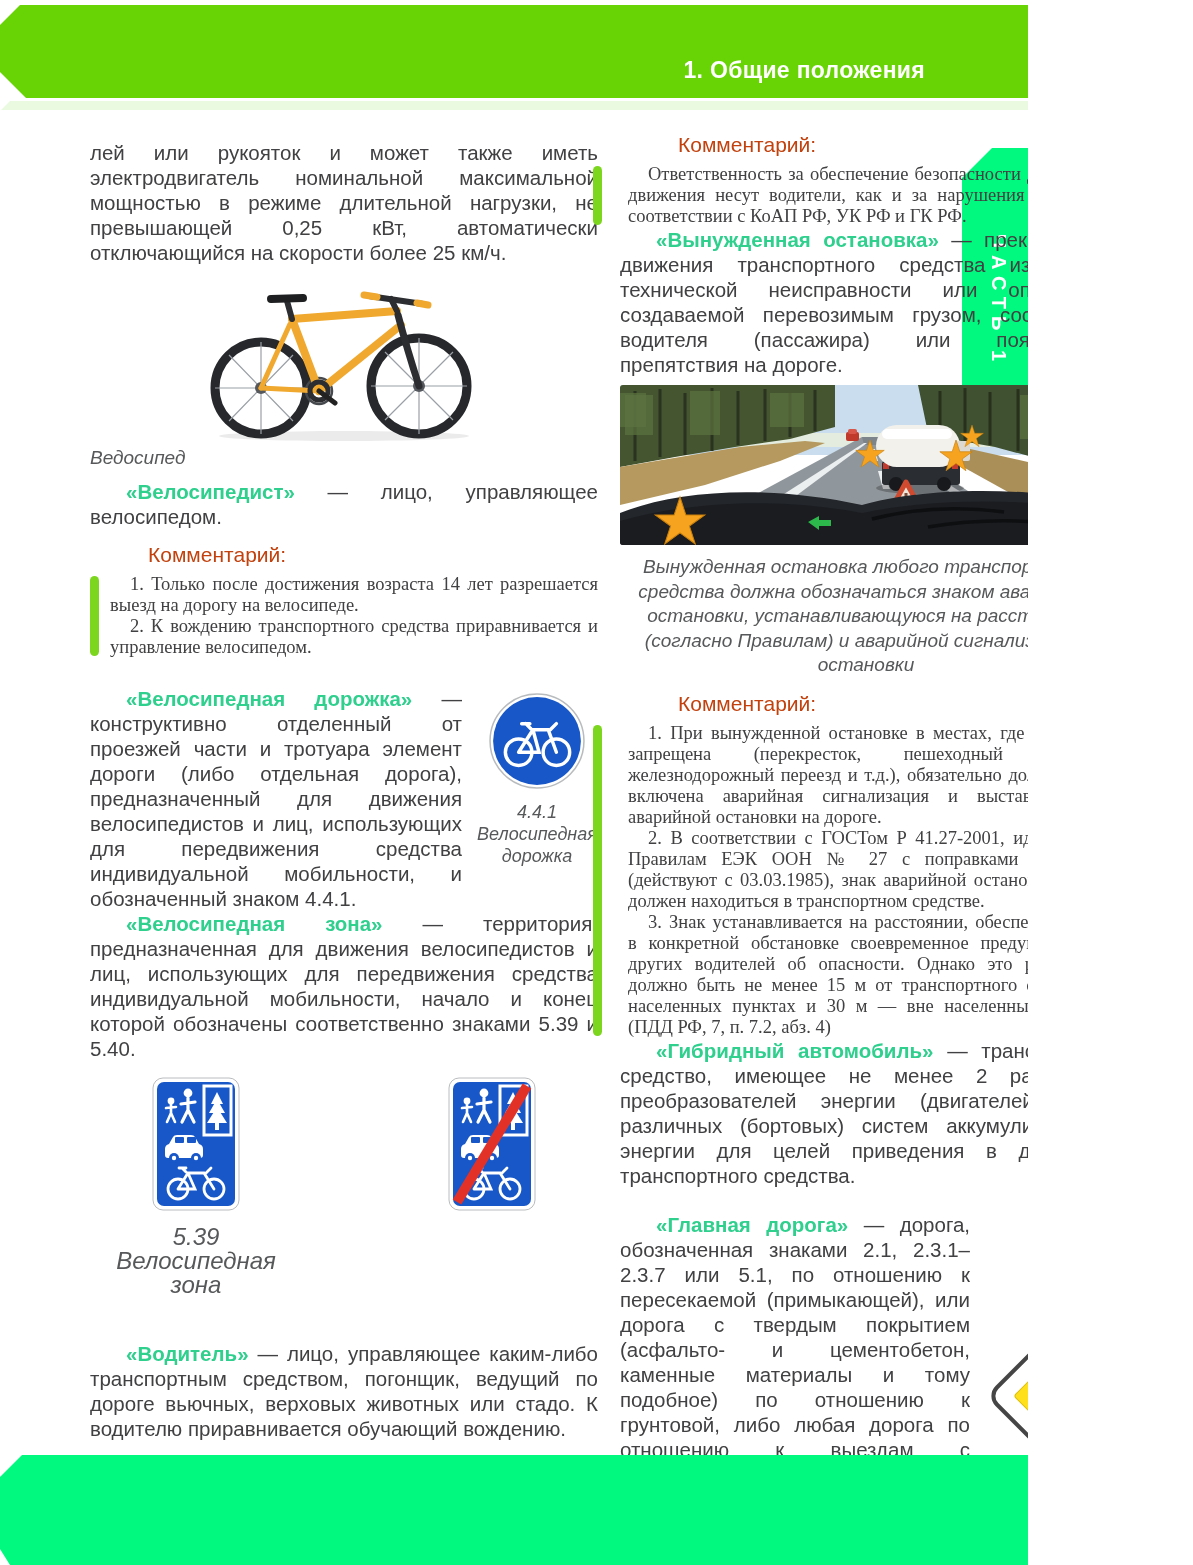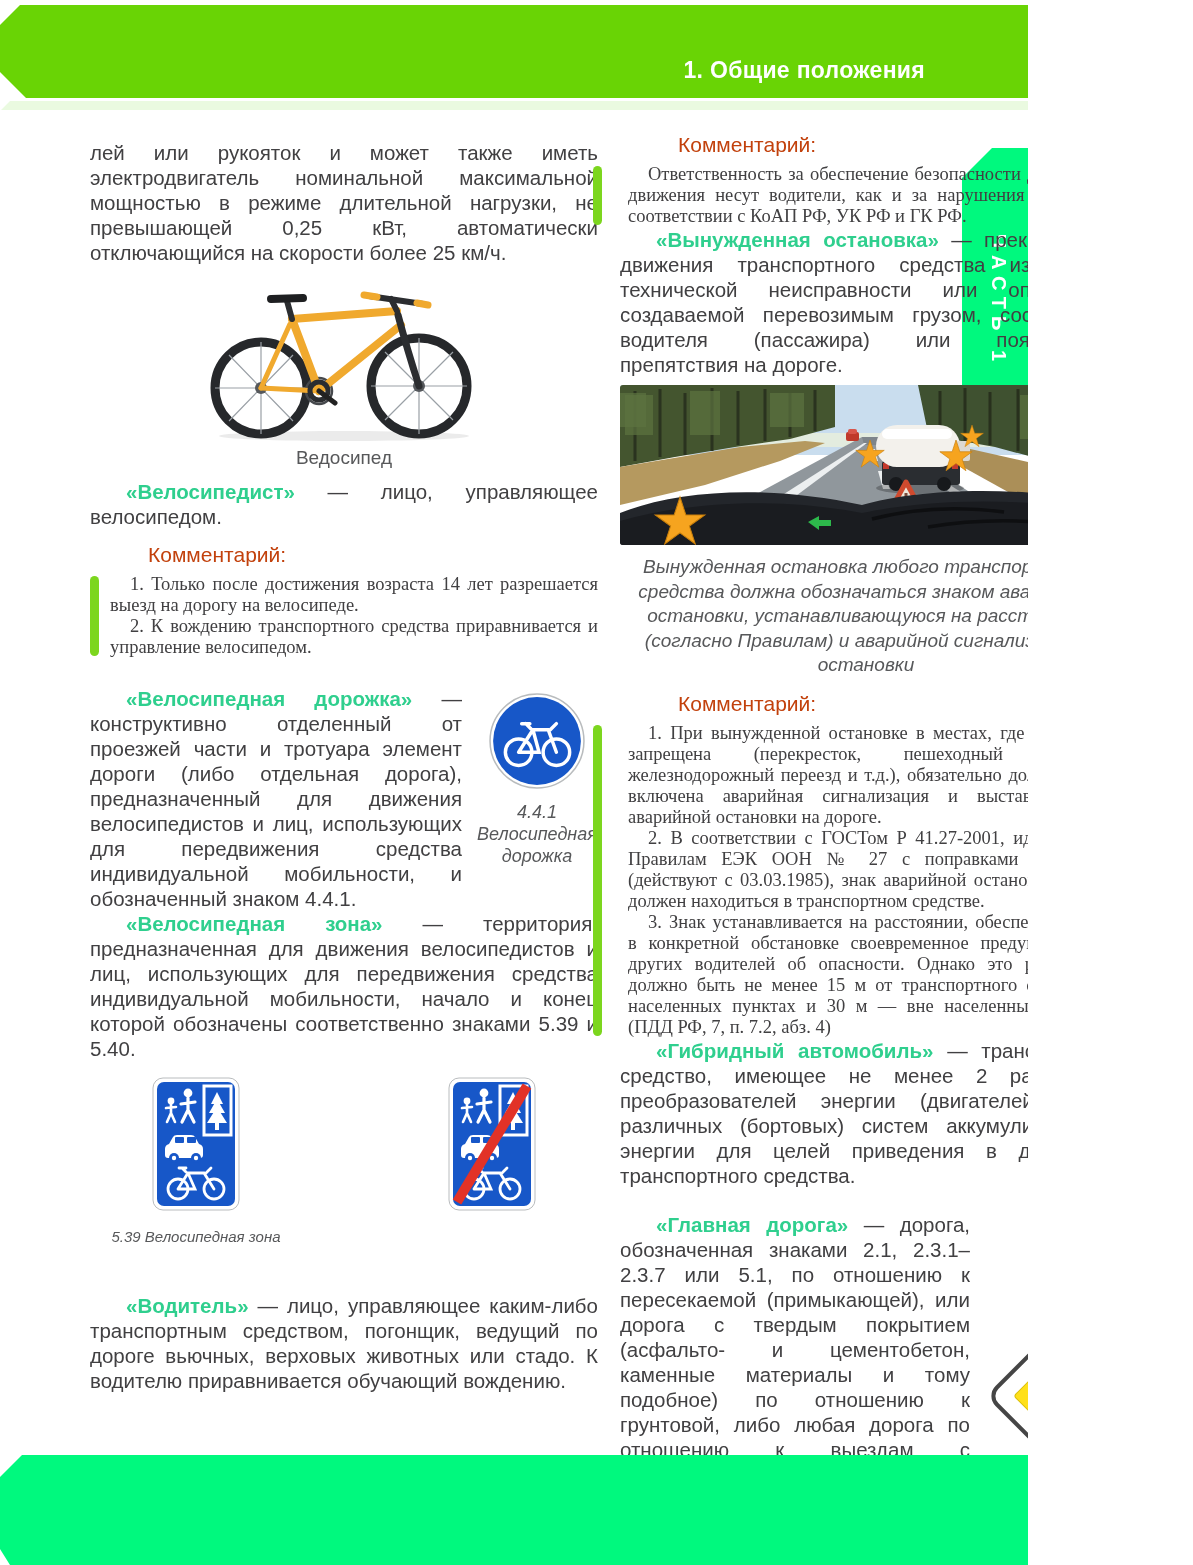--- a/index.html
+++ b/index.html
@@ -30,31 +30,31 @@
 
   .c-head{color:#c2410c;font-weight:normal;font-size:21px;margin:0 0 7px 58px;}
   .c-body{position:relative;font-size:18.5px;line-height:21px;text-align:justify;color:#414042;font-family:Liberation Serif, serif;}
   .c-body p{margin:0;text-indent:20px;}
   .c-body::before{content:'';position:absolute;width:9px;border-radius:5px;background:#7cd61e;top:2px;bottom:2px;}
   .col-left  .c-body{padding-left:20px;}
   .col-left  .c-body::before{left:0;}
   .col-right .c-body{padding-left:8px;}
   .col-right .c-body::before{left:-27px;}
 
-  .figcap{color:#57585a;font-size:19px;text-align:center;}
+  .figcap{font-style:italic;color:#57585a;font-size:19px;text-align:left;}
   .bike-fig{text-align:center;margin:6px 0 2px;}
 
   .sign-float{float:right;text-align:center;text-indent:0;}
   .sign-float .scap{display:block;font-style:italic;color:#57585a;font-size:18px;line-height:22px;margin-top:6px;}
   .f441{width:122px;margin:6px 0 4px 14px;}
   .f21{width:134px;margin:122px 0 0 8px;}
 
   .signs-row{display:flex;justify-content:center;gap:116px;margin:16px 0 0;}
   .sign-item{width:180px;text-align:center;}
-  .sign-item .scap{display:block;font-style:italic;color:#57585a;font-size:15px;line-height:24px;margin-top:10px;}
+  .sign-item .scap{display:block;font-style:italic;color:#57585a;font-size:24px;line-height:24px;margin-top:10px;}
 
   .photo{width:510px;height:160px;margin:8px 0 0;border-radius:3px;overflow:hidden;}
   .photo-cap{font-style:italic;color:#57585a;font-size:19px;line-height:24.5px;text-align:center;margin:10px 2px 0;}
 
   .mt10{margin-top:10px}.mt14{margin-top:14px}.mt16{}
   .mt24{margin-top:24px}.mt28{margin-top:28px}.mt44{margin-top:44px}
 </style>
 </head>
 <body>
 

